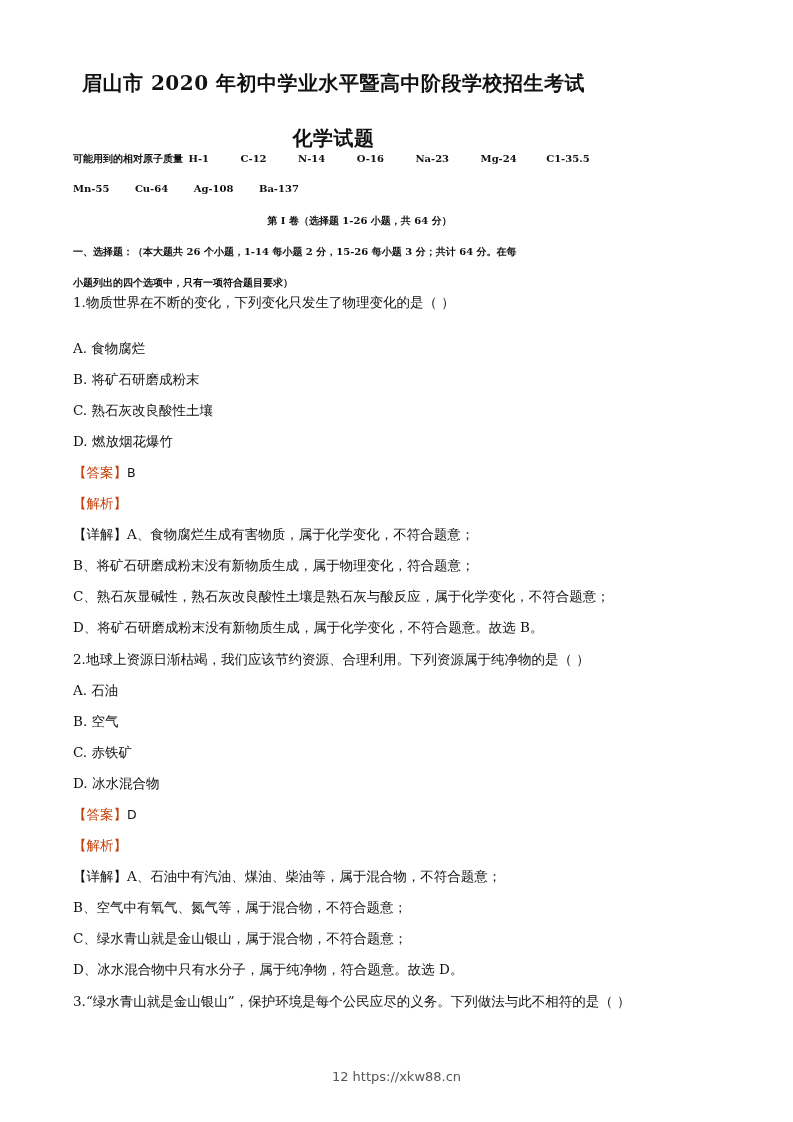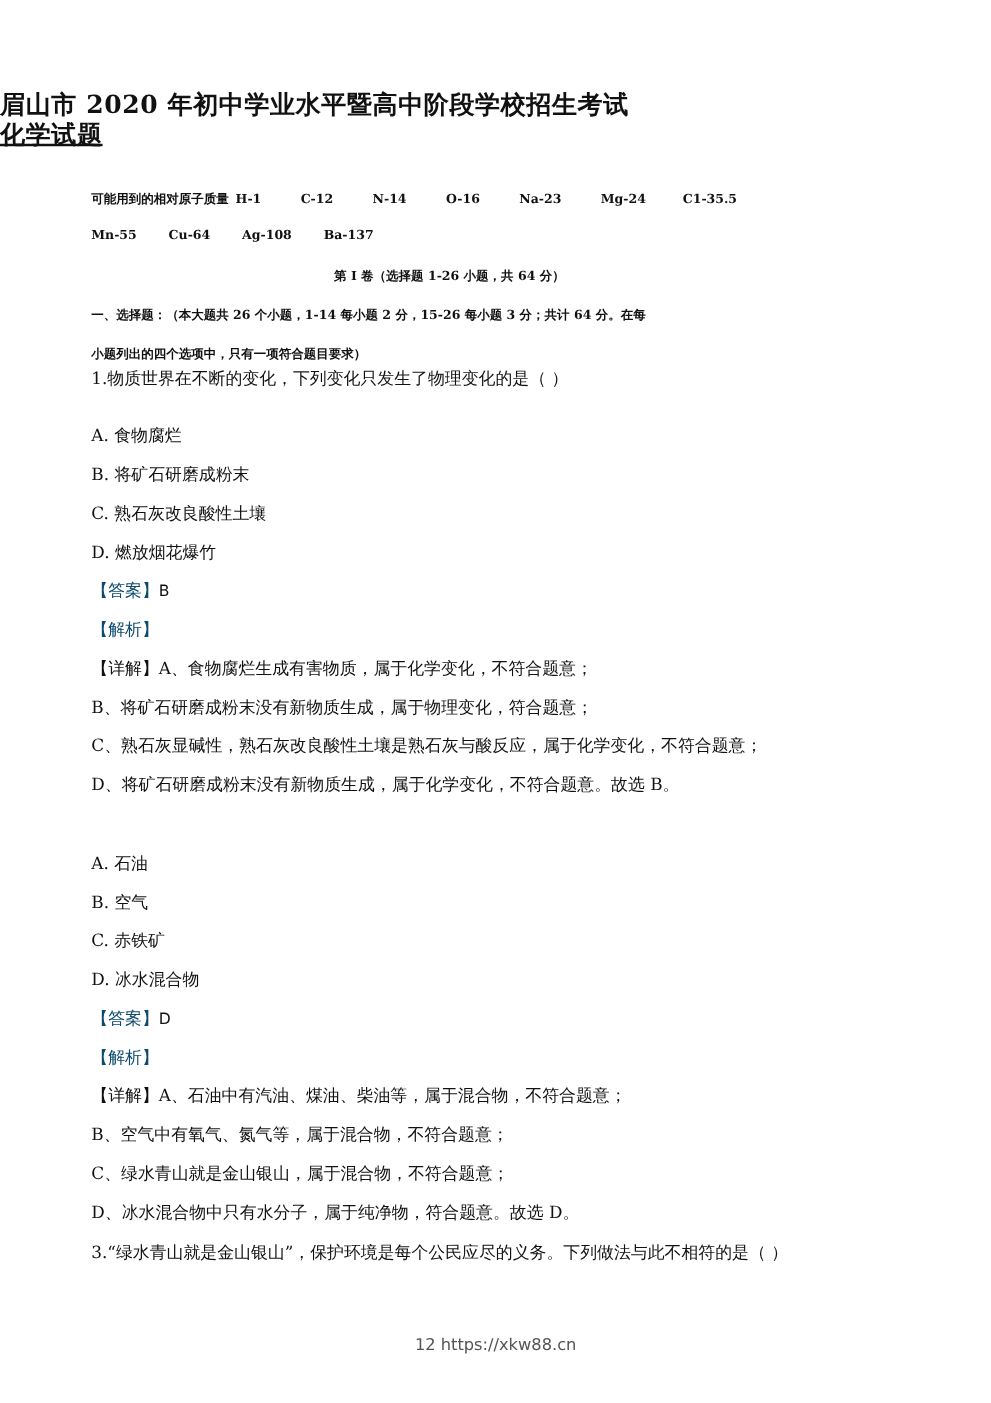--- a/index.html
+++ b/index.html
@@ -17,37 +17,38 @@
     }
     .page {
       position: absolute;
       left: 0; top: 0;
       width: 793px;
       height: 1122px;
     }
     .title {
       position: absolute;
       left: 0; width: 667px;
+      text-align: center;
       font-weight: bold;
       font-size: 20px;
       letter-spacing: 0.5px;
     }
     .t1 { top: 70px; }
-    .t2 { top: 94px; text-decoration: underline; }
+    .t2 { top: 125px; }
     .line {
       position: absolute;
       left: 73px;
       white-space: nowrap;
       font-size: 13.5px;
     }
     .bold { font-weight: bold; font-size: 10px; }
     .atomic span { display: inline-block; }
     .center { left: 0; width: 719px; text-align: center; }
     .sans { font-family: "DejaVu Sans", "Liberation Sans", sans-serif; font-size: 12.5px; }
-    .label { color: #0c4a6e; }
+    .label { color: #c2410c; }
     .footer {
       position: absolute;
       top: 1069px;
       left: 0; width: 793px;
       text-align: center;
       font-family: "DejaVu Sans", "Liberation Sans", sans-serif;
       font-size: 13px;
       color: #555555;
     }
   </style>
@@ -89,20 +90,21 @@
     <span class="label">【答案】</span><span class="sans">B</span>
   </div>
   <div class="line label" style="top:495px;">【解析】</div>
   <div class="line" style="top:526px;">
     <span>【详解】</span><span>A、食物腐烂生成有害物质，属于化学变化，不符合题意；</span>
   </div>
   <div class="line" style="top:588px;">C、熟石灰显碱性，熟石灰改良酸性土壤是熟石灰与酸反应，属于化学变化，不符合题意；</div>
   <div class="line" style="top:557px;">B、将矿石研磨成粉末没有新物质生成，属于物理变化，符合题意；</div>
   <div class="line" style="top:619px;">D、将矿石研磨成粉末没有新物质生成，属于化学变化，不符合题意。故选 B。</div>
 
+  <div class="line" style="top:651px;">2.地球上资源日渐枯竭，我们应该节约资源、合理利用。下列资源属于纯净物的是（    ）</div>
   <div class="line" style="top:682px;">A.  石油</div>
   <div class="line" style="top:713px;">B.  空气</div>
   <div class="line" style="top:744px;">C.  赤铁矿</div>
   <div class="line" style="top:775px;">D.  冰水混合物</div>
   <div class="line" style="top:806px;">
     <span class="label">【答案】</span><span class="sans">D</span>
   </div>
   <div class="line label" style="top:837px;">【解析】</div>
   <div class="line" style="top:868px;">
     <span>【详解】</span><span>A、石油中有汽油、煤油、柴油等，属于混合物，不符合题意；</span>

